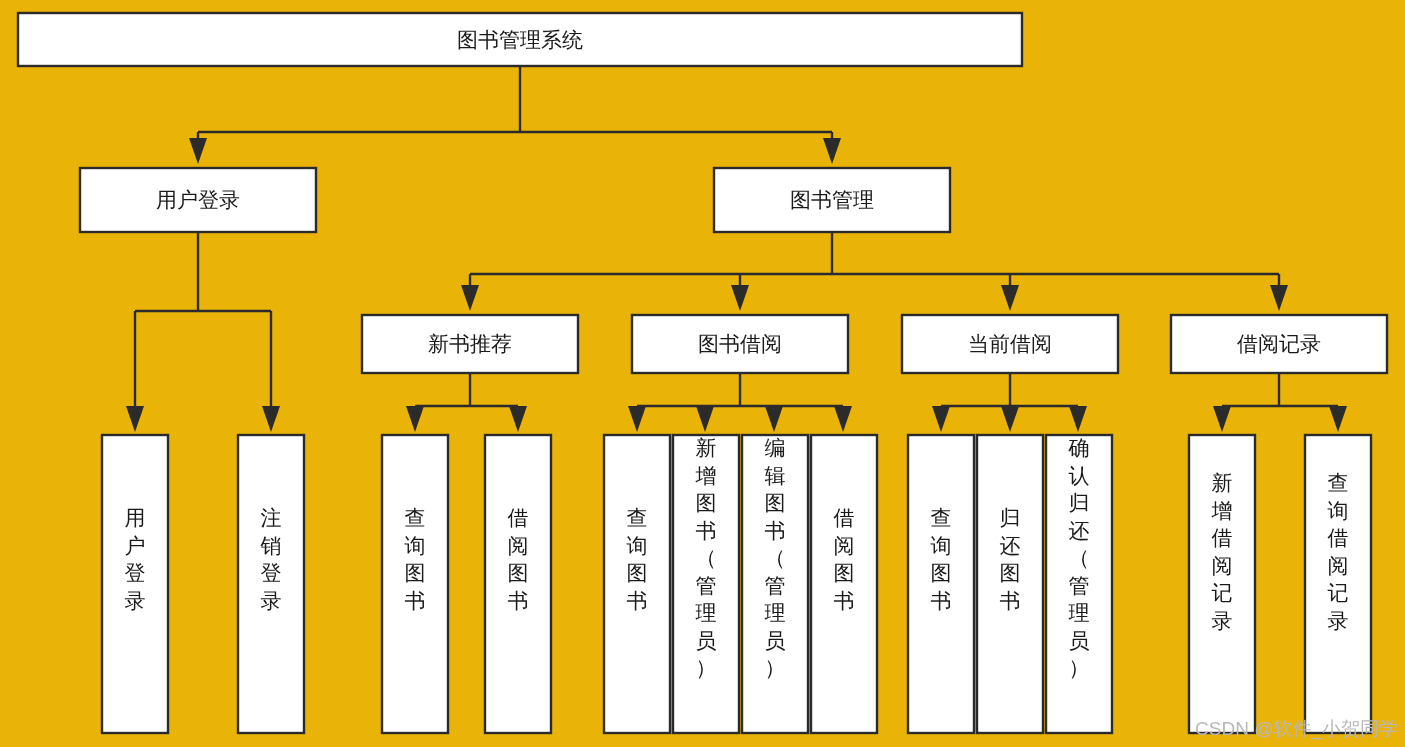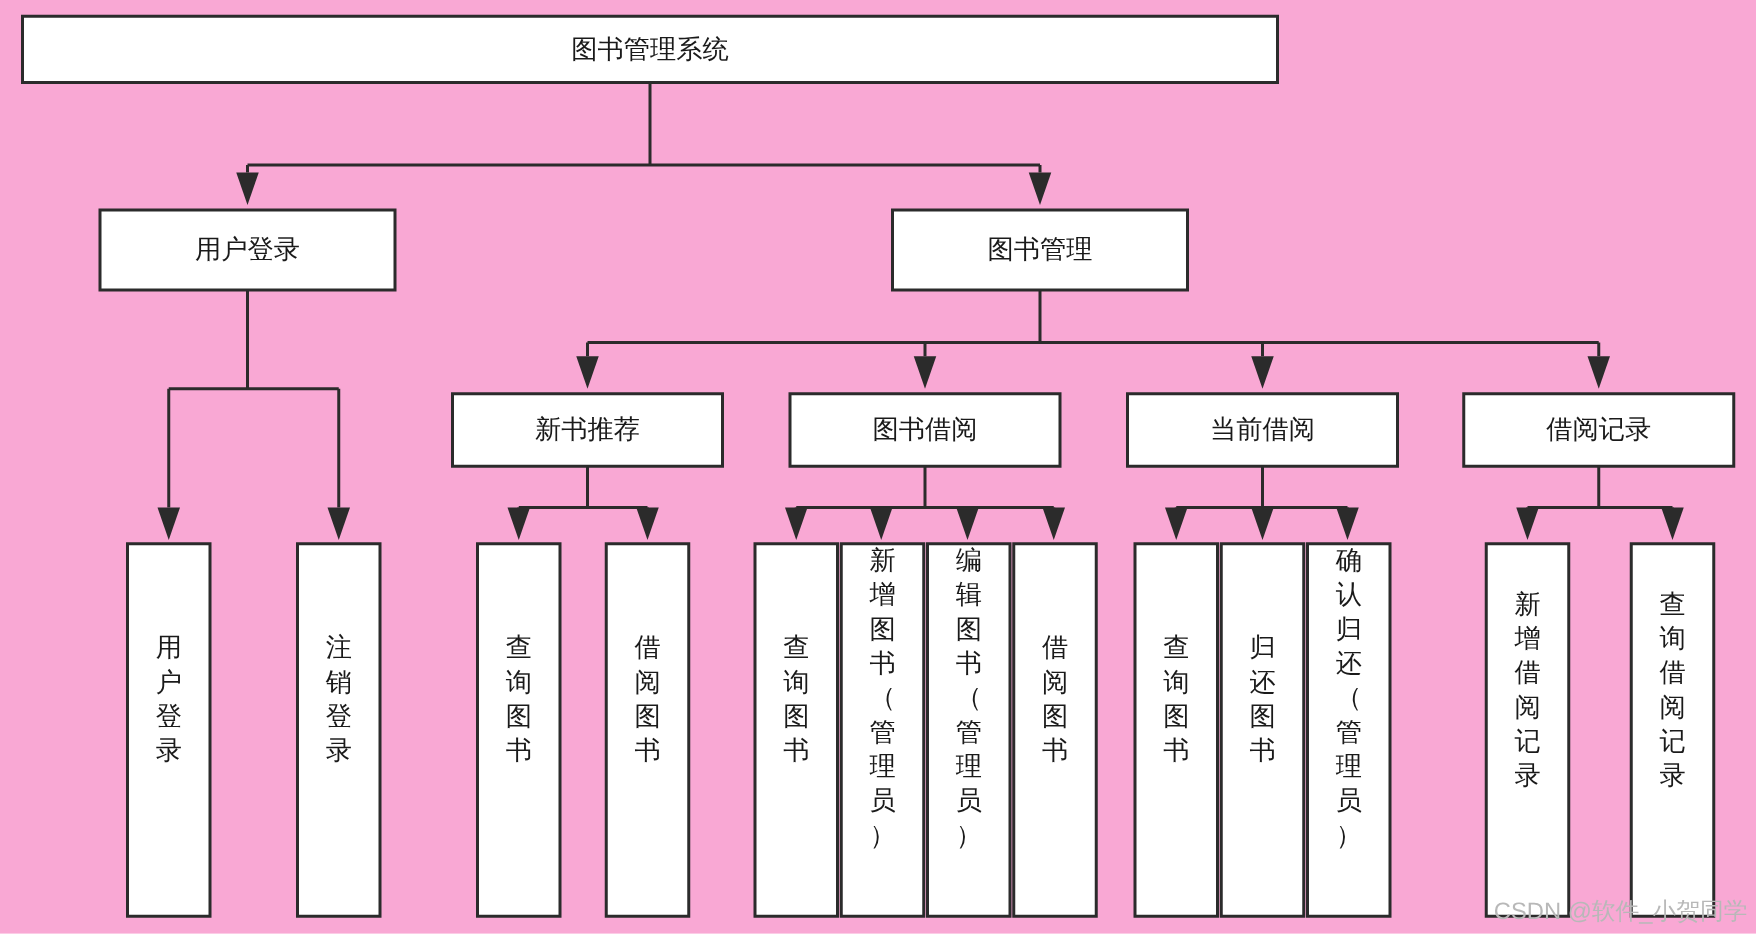--- a/index.html
+++ b/index.html
@@ -7,21 +7,21 @@
     padding: 0;
     background: #ffffff;
   }
   body {
     font-family: "Liberation Sans", "DejaVu Sans", sans-serif;
   }
   #diagram-root {
     position: relative;
     width: 1405px;
     height: 747px;
-    background: #f9a8d4;
+    background: #eab308;
     overflow: hidden;
   }
   svg.flow {
     position: absolute;
     top: 0;
     left: 0;
     width: 1405px;
     height: 747px;
   }
   .box-rect {

